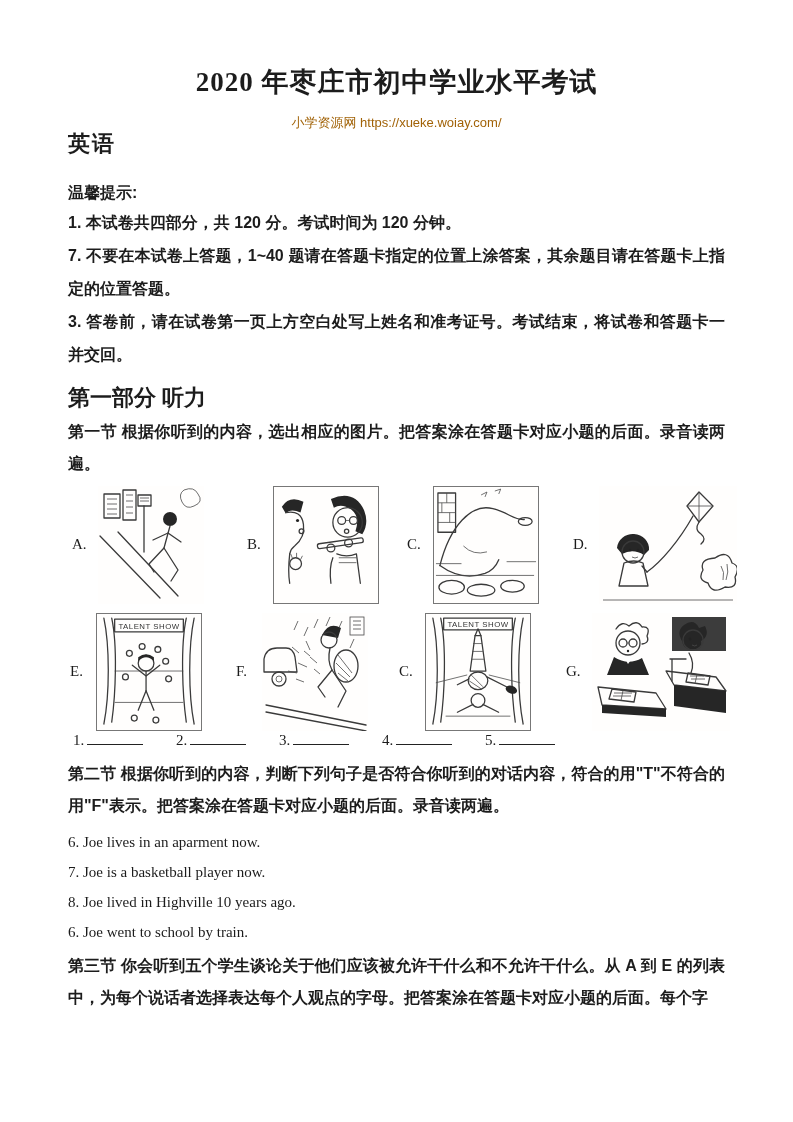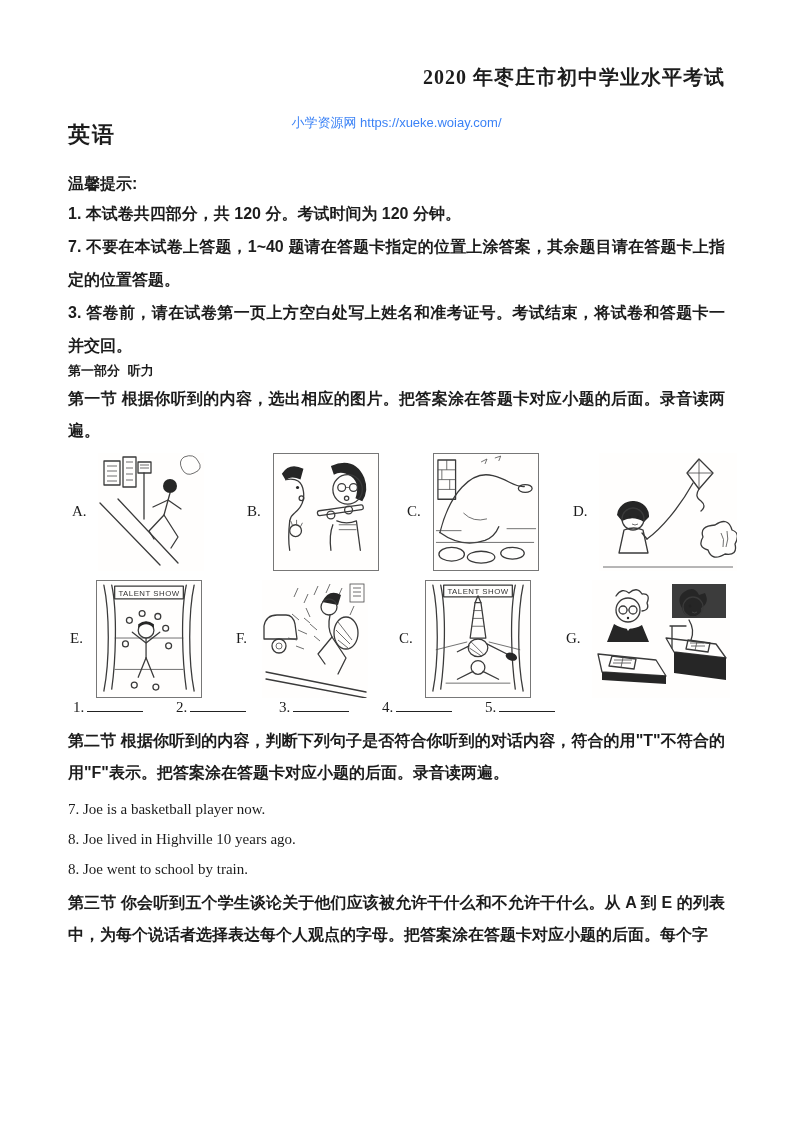--- a/index.html
+++ b/index.html
@@ -8,45 +8,46 @@
     width: 793px; height: 1122px;
     position: relative;
     overflow: hidden;
     font-family: "Liberation Serif", "DejaVu Serif", serif;
     color: #1c1c1c;
   }
   .page { position: relative; width: 793px; height: 1122px; padding: 0 68px; }
 
   .wm-top {
     position: absolute; top: 50px; left: 0; width: 793px;
-    text-align: center; font-size: 13px; color: #3b82f6;
+    text-align: center; font-size: 13px; color: #a16207;
     font-family: "Liberation Sans", "DejaVu Sans", sans-serif;
   }
   .title {
-    margin-top: 64px; text-align: right;
-    font-size: 20px; font-weight: bold; letter-spacing: 1px;
+    margin-top: 64px; text-align: center;
+    font-size: 27px; font-weight: bold; letter-spacing: 1px;
   }
   .subject {
     margin-top: 29px; 
     font-size: 22px; font-weight: bold; letter-spacing: 2px;
   }
   .tips-header {
     margin-top: 24px;
     font-family: "Liberation Sans", "DejaVu Sans", sans-serif;
     font-size: 16px; font-weight: bold;
   }
   .tip {
     font-family: "Liberation Sans", "DejaVu Sans", sans-serif;
     font-size: 16px; font-weight: bold; line-height: 33px;
     text-align: justify;
   }
   .tips-block { margin-top: 2px; }
   .part-heading {
-    font-family: Liberation Mono, monospace;
-    font-size: 13px; font-weight: bold;
+    margin-top: 12px;
+    font-family: Liberation Sans, sans-serif;
+    font-size: 22px; font-weight: bold;
   }
   .instr {
     margin-top: 3px;
     font-family: "Liberation Sans", "DejaVu Sans", sans-serif;
     font-size: 16px; font-weight: bold; line-height: 32px;
     text-align: justify;
   }
   .pic-row { display: flex; margin-top: 6px; height: 118px; width: 690px; }
   .pic-row.second { margin-top: 9px; }
   .pic-cell { display: flex; height: 118px; }
@@ -276,20 +277,21 @@
     <span class="blank-item"><span>1.</span><span class="blank-line"></span></span>
     <span class="blank-item"><span>2.</span><span class="blank-line"></span></span>
     <span class="blank-item"><span>3.</span><span class="blank-line"></span></span>
     <span class="blank-item"><span>4.</span><span class="blank-line"></span></span>
     <span class="blank-item"><span>5.</span><span class="blank-line"></span></span>
   </div>
 
   <p class="instr">第二节 根据你听到的内容，判断下列句子是否符合你听到的对话内容，符合的用"T"不符合的用"F"表示。把答案涂在答题卡对应小题的后面。录音读两遍。</p>
 
   <div class="items-block">
+    <p class="item">6. Joe lives in an aparment now.</p>
     <p class="item">7. Joe is a basketball player now.</p>
     <p class="item">8. Joe lived in Highville 10 years ago.</p>
-    <p class="item">8. Joe went to school by train.</p>
+    <p class="item">6. Joe went to school by train.</p>
   </div>
 
   <p class="instr">第三节 你会听到五个学生谈论关于他们应该被允许干什么和不允许干什么。从 A 到 E 的列表中，为每个说话者选择表达每个人观点的字母。把答案涂在答题卡对应小题的后面。每个字</p>
 
 </div>
 
 </body></html>

